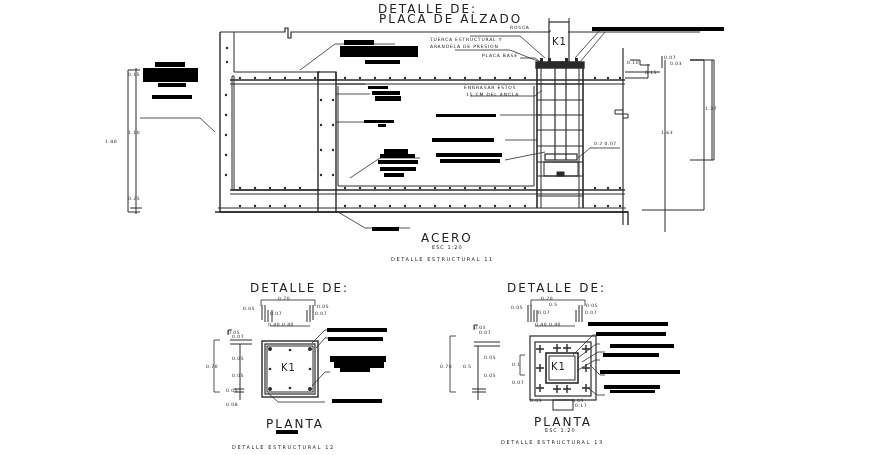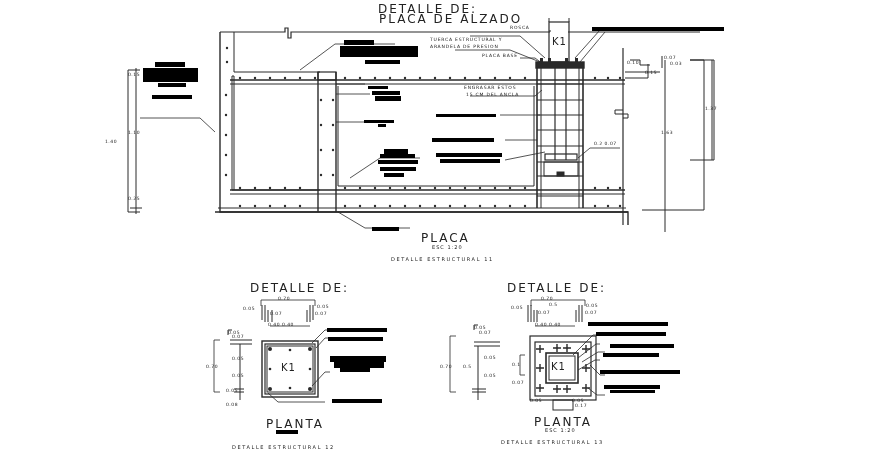--- a/index.html
+++ b/index.html
@@ -349,21 +349,21 @@
 <div class="t dim" style="left:128px; top:72px;">0.15</div>
 <div class="t dim" style="left:128px; top:196px;">0.25</div>
 <div class="t dim" style="left:661px; top:130px;">1.63</div>
 <div class="t dim" style="left:705px; top:106px;">1.37</div>
 <div class="t dim" style="left:627px; top:60px;">0.10</div>
 <div class="t dim" style="left:664px; top:55px;">0.07</div>
 <div class="t dim" style="left:670px; top:61px;">0.03</div>
 <div class="t dim" style="left:645px; top:70px;">0.15</div>
 <div class="t dim" style="left:594px; top:141px;">0.2 0.07</div>
 
-<div class="t title" style="left:421px; top:231px;">PLACA</div>
+<div class="t title" style="left:421px; top:231px;">ACERO</div>
 <div class="t sub" style="left:432px; top:244px;">ESC 1:20</div>
 <div class="t sub" style="left:391px; top:256px; letter-spacing:1.6px;">DETALLE  ESTRUCTURAL   11</div>
 
 
 <div class="t title" style="left:250px; top:281px;">DETALLE  DE:</div>
 <div class="t" style="left:281px; top:362px; font-size:10px; letter-spacing:1px;">K1</div>
 <div class="t dim" style="left:278px; top:296px;">0.70</div>
 <div class="t dim" style="left:243px; top:306px;">0.05</div>
 <div class="t dim" style="left:270px; top:311px;">0.07</div>
 <div class="t dim" style="left:317px; top:304px;">0.05</div>

